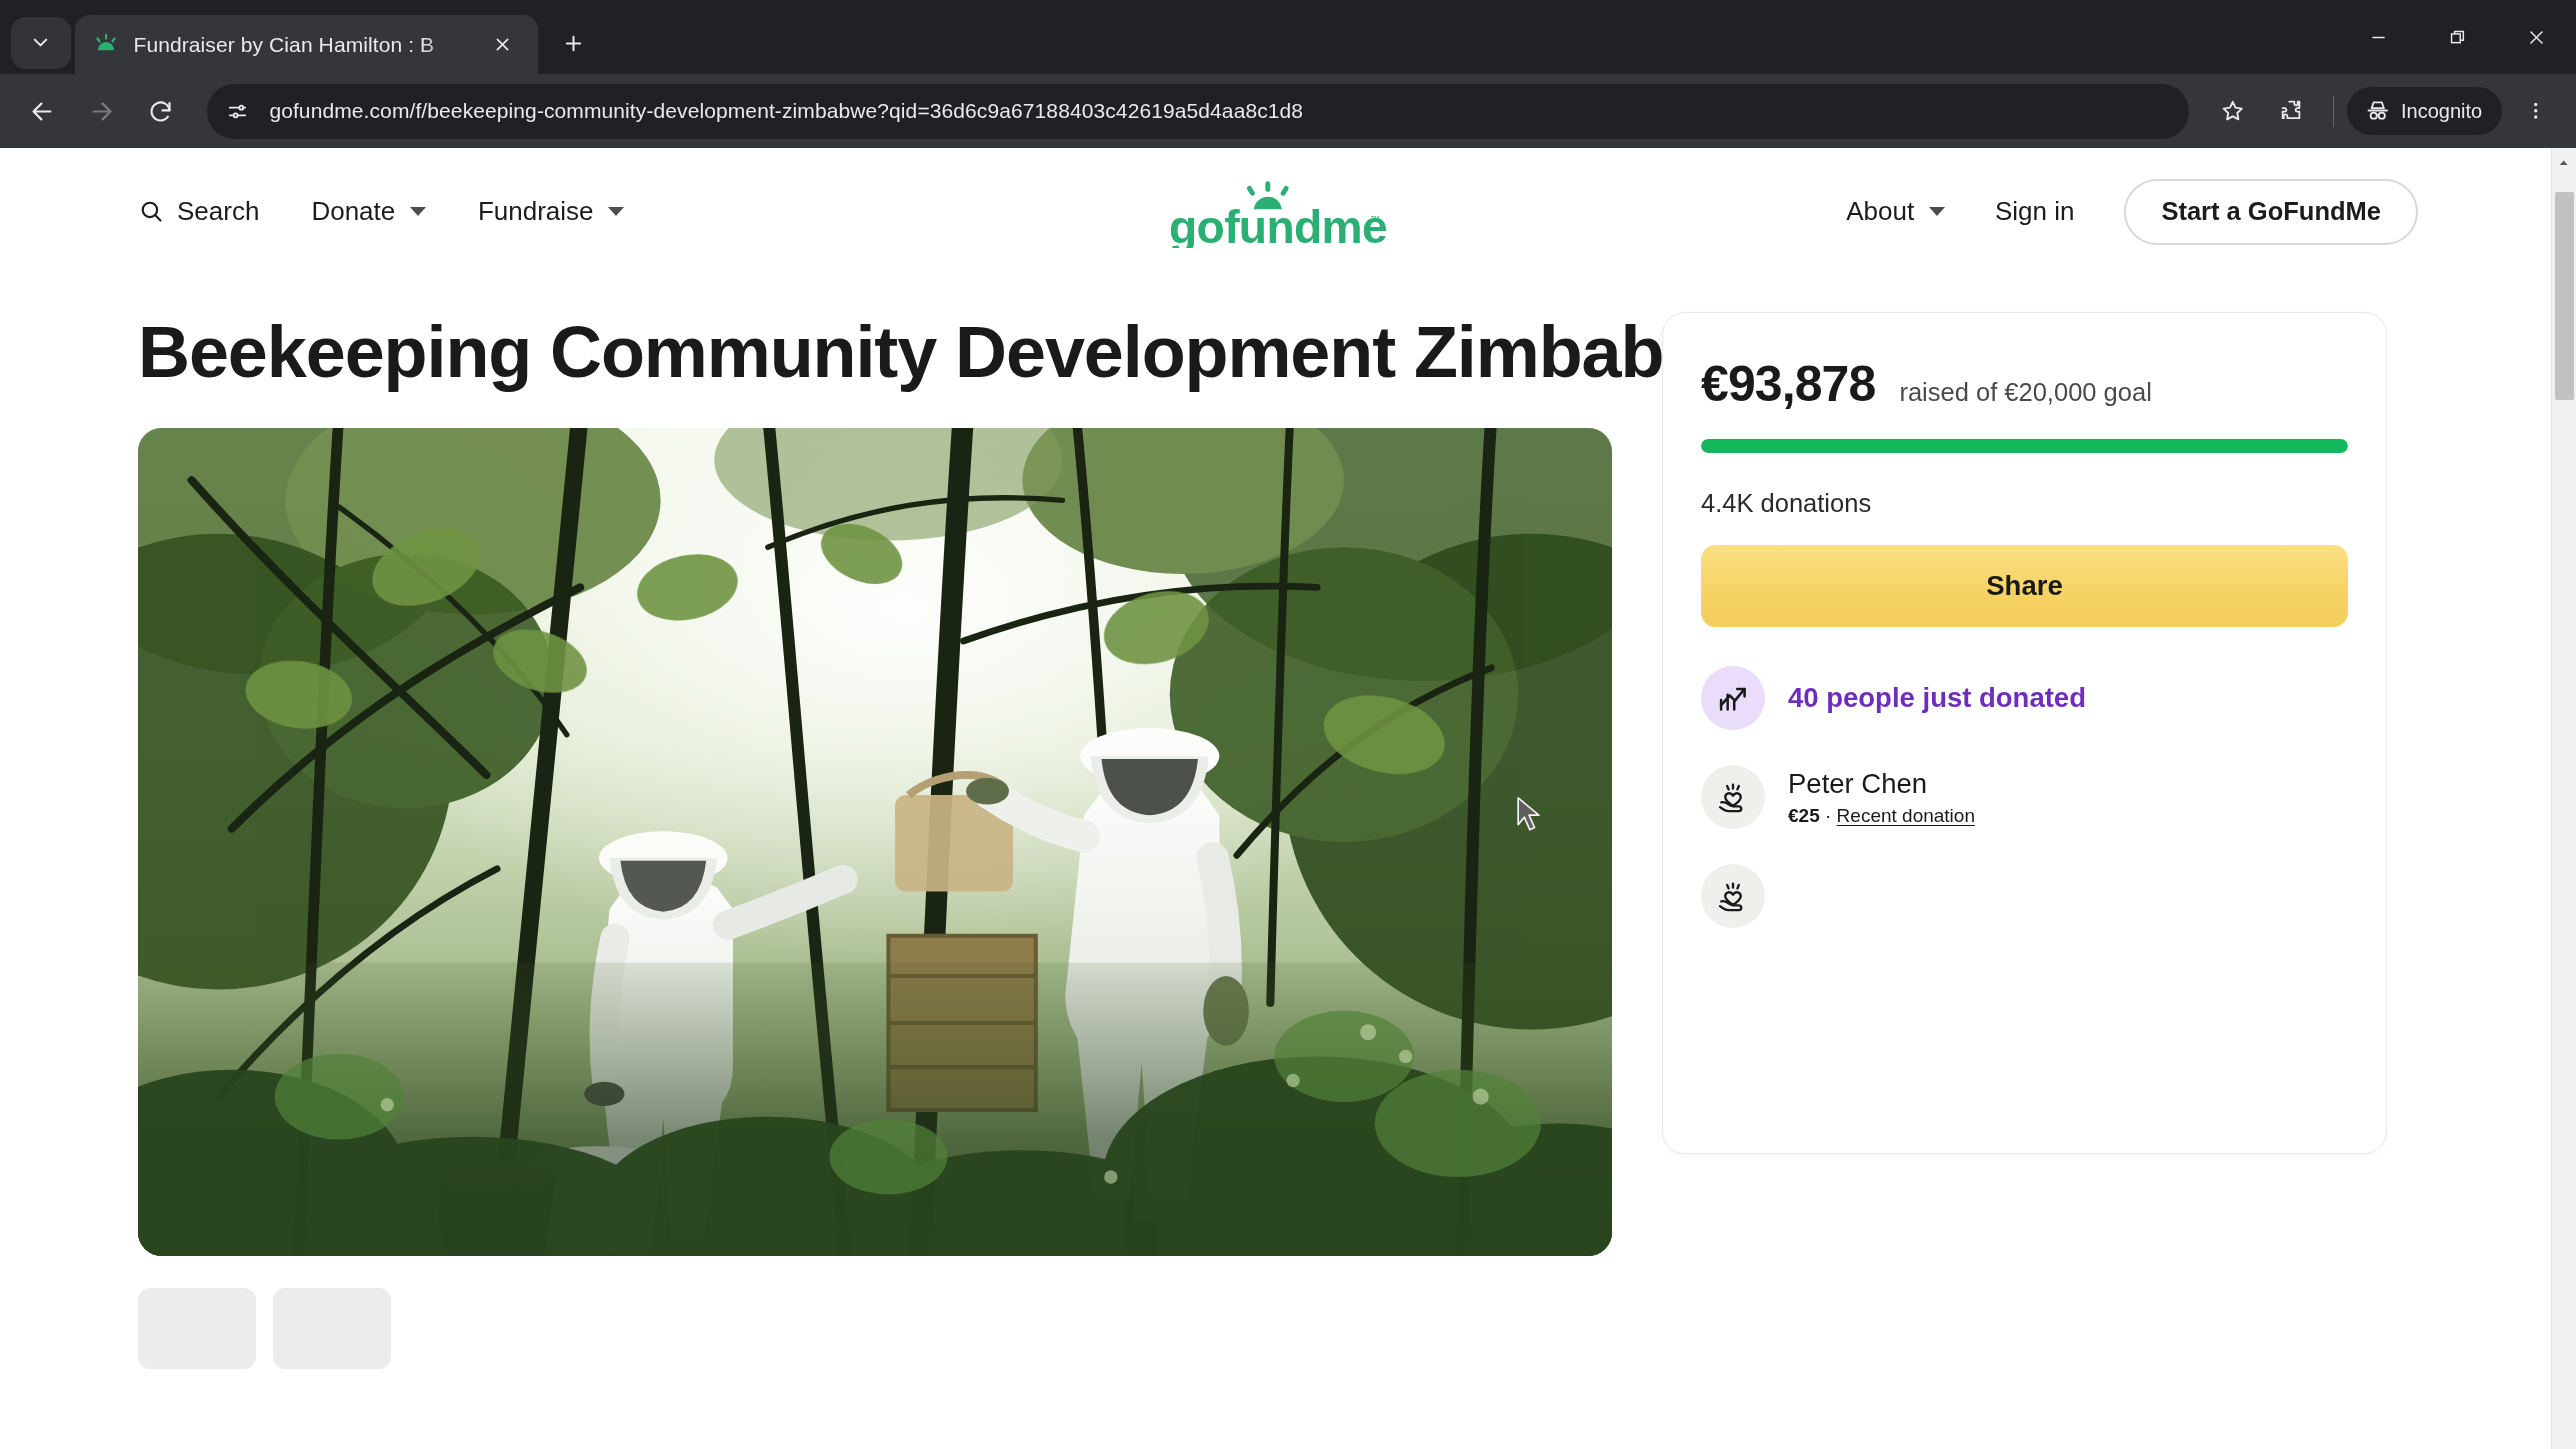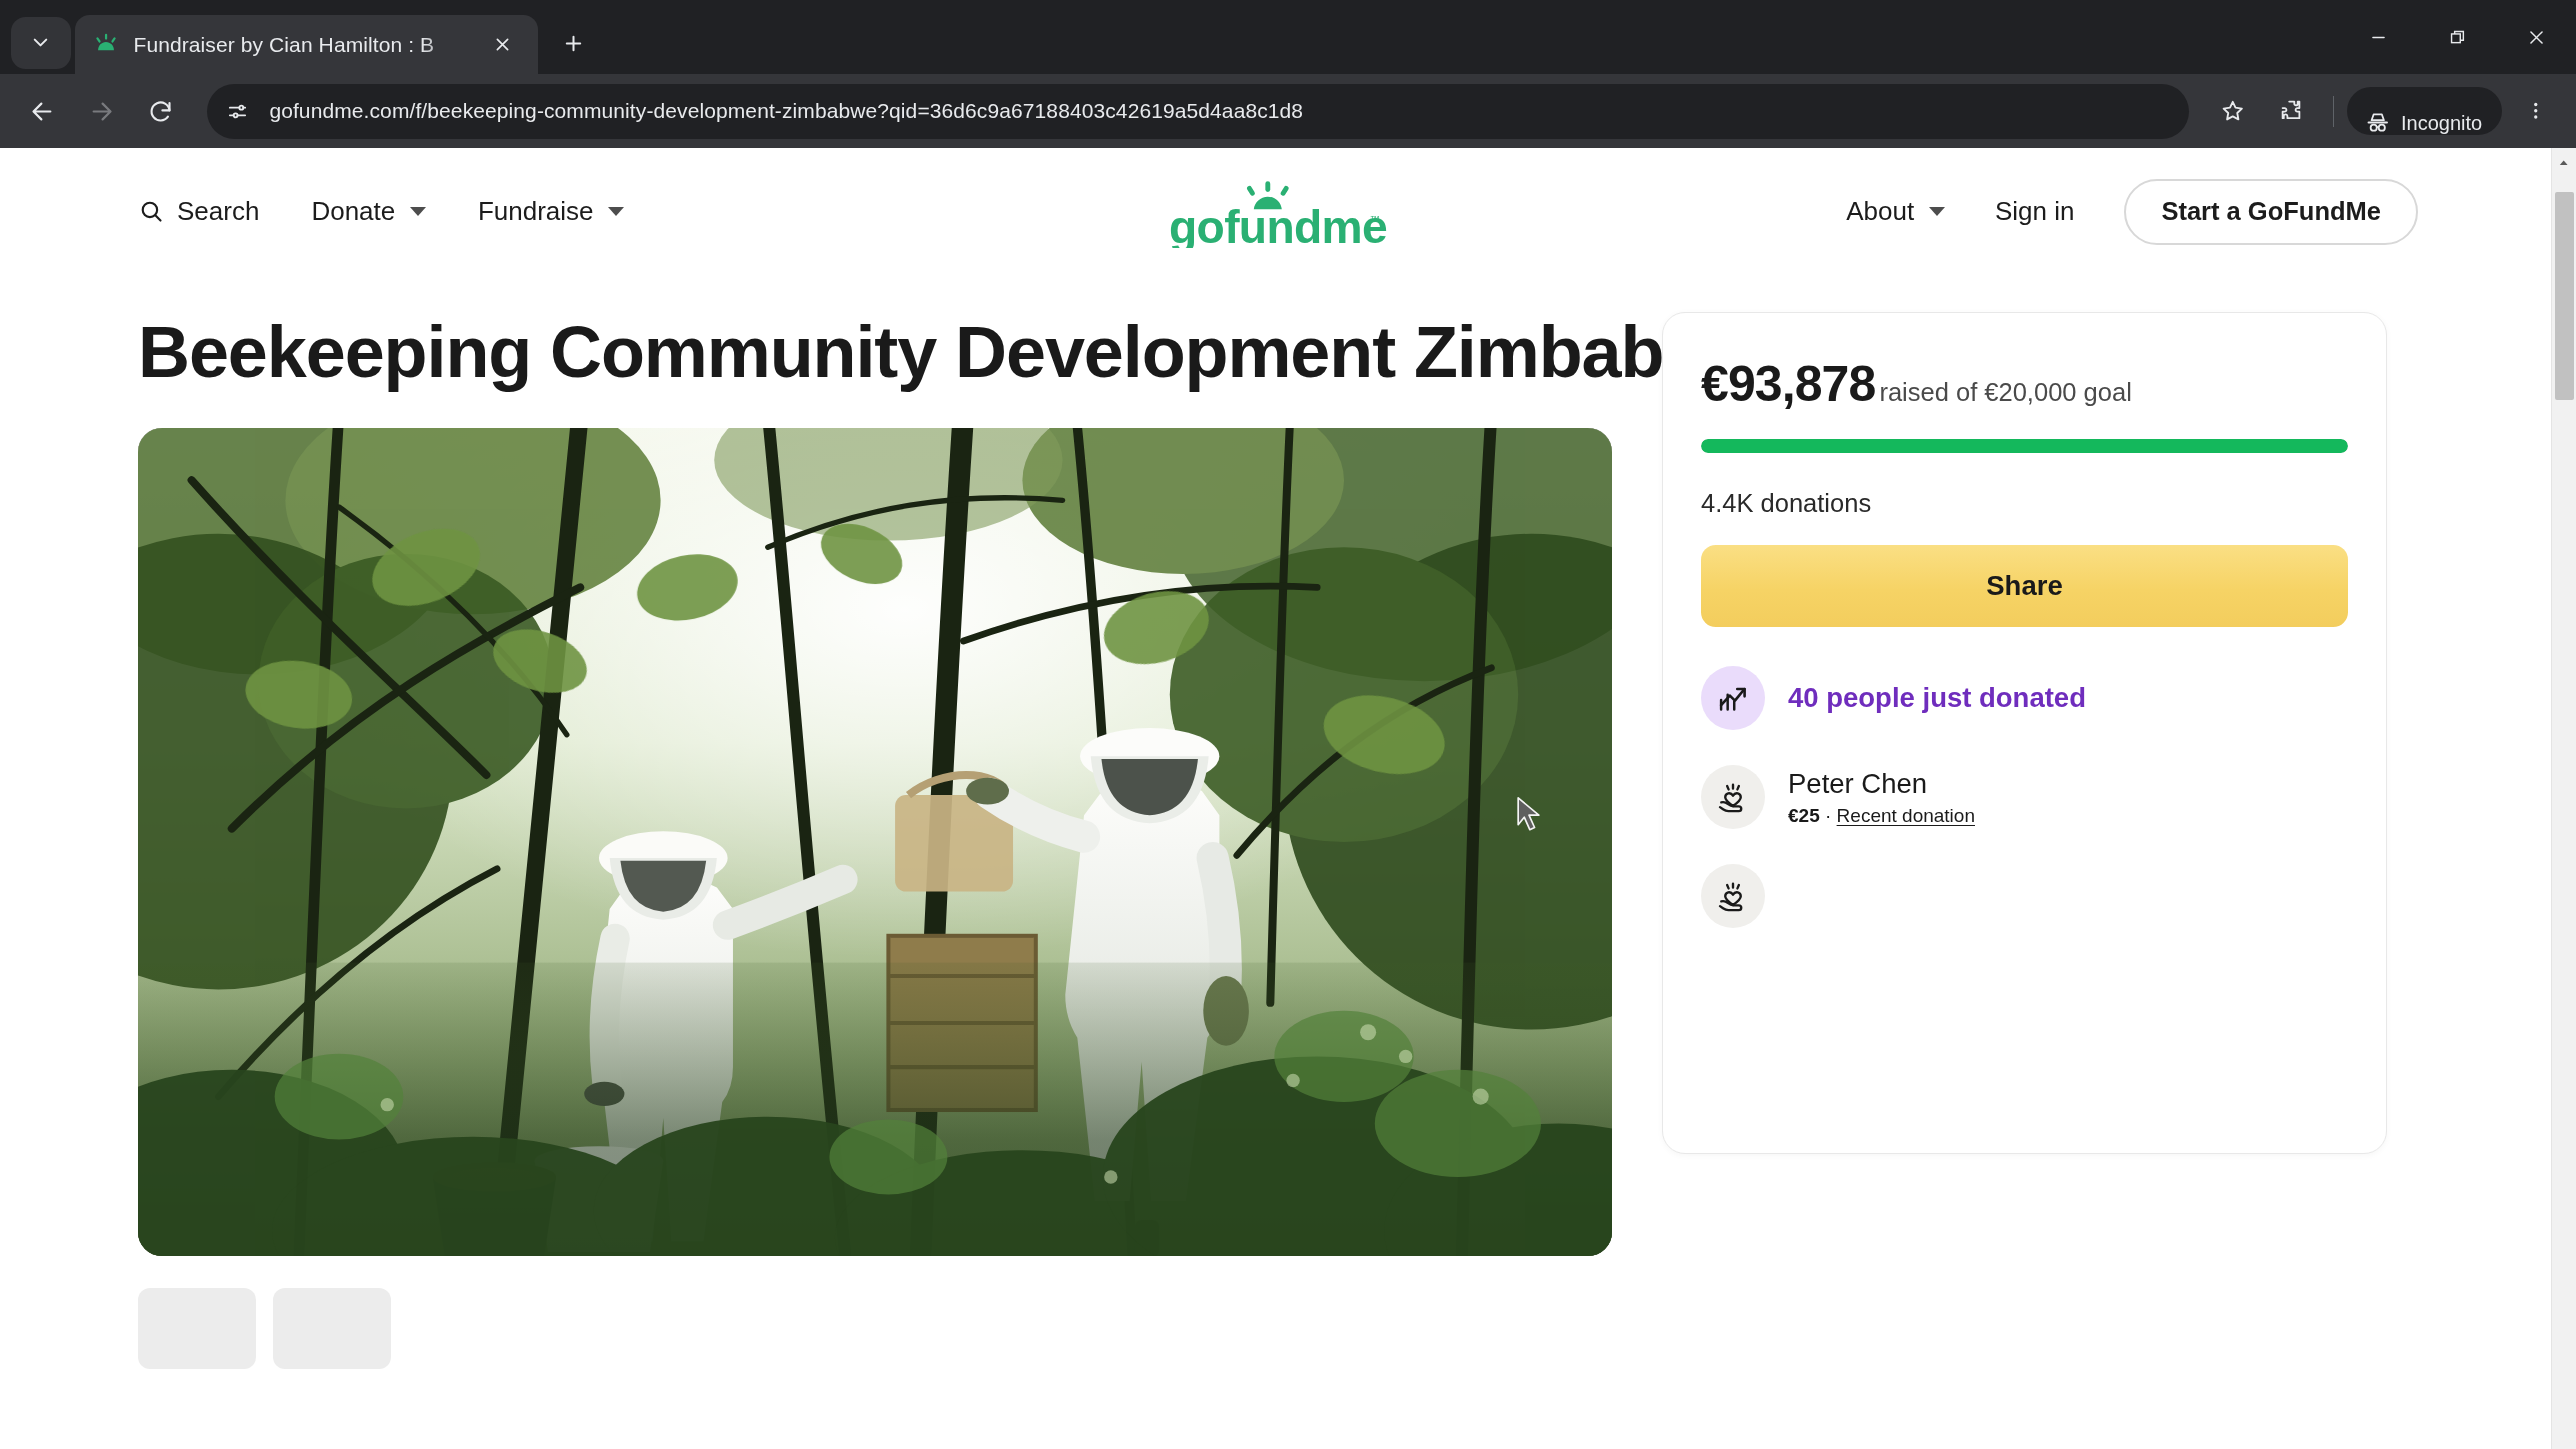--- a/index.html
+++ b/index.html
@@ -62,21 +62,21 @@
   .site-info { width:44px; height:44px; border-radius:50%; display:flex; align-items:center; justify-content:center; flex:0 0 44px; }
   .site-info svg { width:23px; height:23px; }
   .omni-url {
     color:#e8eaed; font-size:21px; white-space:nowrap; overflow:hidden;
     text-overflow:clip; margin-left:9.4px; letter-spacing:0.1px;
   }
   .tb-icon { width:55px; height:55px; border-radius:50%; display:flex; align-items:center; justify-content:center; flex:0 0 55px; }
   .tb-icon svg { width:25.5px; height:25.5px; }
   .tb-sep { width:1.3px; height:31px; background:#5f6368; margin:0 9.4px; flex:0 0 1.3px; }
   .incognito-pill {
-    height:48px; background:#202124; border-radius:24px; display:flex; align-items:flex-end;
+    height:48px; background:#202124; border-radius:24px; display:flex; align-items:center;
     gap:10.7px; padding:0 20px 0 17.4px; flex:0 0 auto; margin-right:4px;
   }
   .incognito-pill svg { width:25.5px; height:25.5px; flex:0 0 25.5px; }
   .incognito-pill span { color:#e8eaed; font-size:20px; white-space:nowrap; }
   .menu-dots { width:51px; height:55px; display:flex; align-items:center; justify-content:center; flex:0 0 51px; }
   .menu-dots svg { width:21.5px; height:21.5px; }
 
   
   .viewport {
     position:absolute; left:0; top:148px; width:2576px; height:1301px;
@@ -129,21 +129,21 @@
 
   
   .right-col { width:725px; flex:0 0 725px; }
   .donate-card {
     background:#fff; border:1.3px solid #e8e8e8; border-radius:23px;
     padding:42px 38px 0 38px; min-height:842px;
     box-shadow:0 1.3px 6.7px rgba(0,0,0,.035);
   }
   .amount-row { display:flex; align-items:baseline; flex-wrap:wrap; gap:0; }
   .amount-raised { font-size:50px; font-weight:bold; color:#1a1a1a; letter-spacing:-0.9px; }
-  .goal-text { font-size:25.5px; color:#4a4a4a; margin-left:4px; white-space:nowrap; }
+  .goal-text { font-size:25.5px; color:#4a4a4a; margin-left:24px; white-space:nowrap; }
   .progress-track {
     height:14.8px; border-radius:8px; background:#e3e3e3; margin-top:25.5px; overflow:hidden;
   }
   .progress-fill { height:100%; border-radius:8px; background:#14b85c; }
   .donations-count { font-size:25.5px; color:#2a2a2a; margin-top:36px; }
 
   .btn {
     width:100%; height:82px; border-radius:14.8px; display:flex;
     align-items:center; justify-content:center; font-size:27.5px; font-weight:bold;
     color:#1a1a1a; margin-top:27px; border:none;

